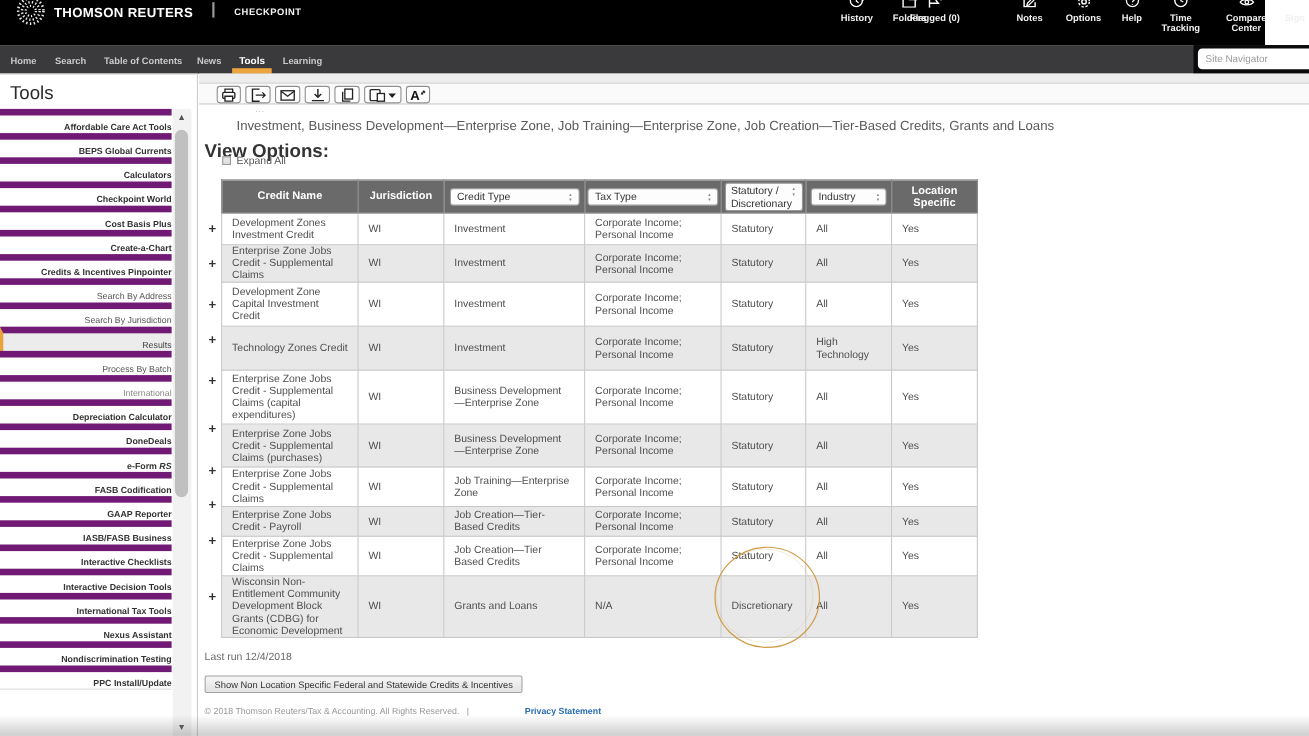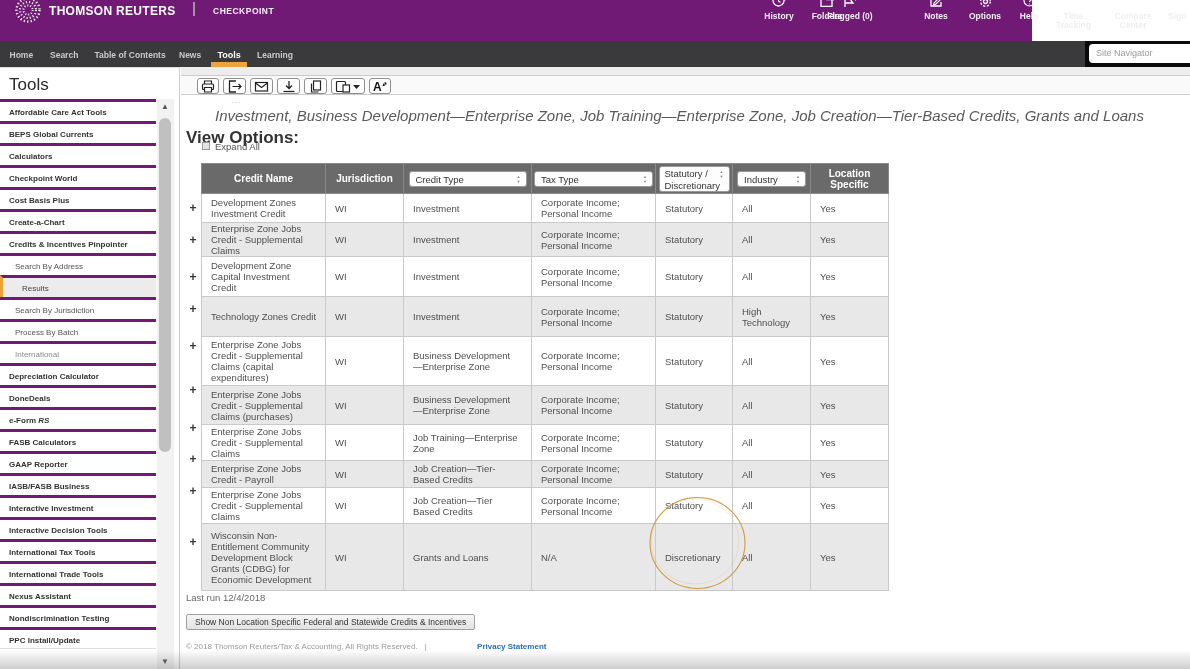--- a/index.html
+++ b/index.html
@@ -1,51 +1,51 @@
 <!DOCTYPE html>
 <html><head>
 <meta charset="utf-8">
 <style>
 html,body{margin:0;padding:0;}
 body{width:1190px;height:669px;font-family:"Liberation Sans",sans-serif;background:#fff;overflow:hidden;position:relative;}
 .abs{position:absolute;}
 
-#topbar{position:absolute;left:0;top:0;width:1032px;height:41px;background:#701a75;}
+#topbar{position:absolute;left:0;top:0;width:1150px;height:41px;background:#000000;}
 #logo-txt{position:absolute;left:49px;top:3.5px;color:#fff;font-size:12px;font-weight:bold;letter-spacing:.3px;}
 #cp-txt{position:absolute;left:213px;top:6px;color:#f4f4f4;font-size:8.5px;font-weight:bold;letter-spacing:.5px;}
 #logo-sep{position:absolute;left:193px;top:2px;width:1.5px;height:14px;background:#999;}
 .tbi{position:absolute;top:0;text-align:center;color:#efefef;font-size:8.5px;font-weight:bold;line-height:9px;}
 .tbi svg{display:block;margin:0 auto 5px auto;}
 
 #navbar{position:absolute;left:0;top:41px;width:1190px;height:26px;background:#3a3a3c;}
 .nav{position:absolute;top:9px;color:#c9c9c9;font-size:8.5px;font-weight:bold;}
 #nav-tools{color:#fff;}
 #tools-underline{position:absolute;left:211px;top:62px;width:36px;height:4.5px;background:#eda43c;}
 #nav-black{position:absolute;left:1085px;top:0;width:105px;height:26px;background:#0a0a0a;}
 #site-nav{position:absolute;left:1089px;top:3px;width:105px;height:19px;background:#fff;border-radius:4px;color:#9a9a9a;font-size:9px;line-height:19px;padding-left:7px;box-sizing:border-box;}
 
 #sidebar{position:absolute;left:0;top:67px;width:180px;height:602px;background:#fff;border-right:1px solid #ccc;border-top:1px solid #ddd;box-sizing:border-box;}
 #sb-title{position:absolute;left:9px;top:7px;font-size:17px;color:#2a2a2a;}
 #sb-list{position:absolute;left:0;top:30.5px;width:156px;}
-.sbi{box-sizing:border-box;height:22px;line-height:21px;border-top:3px solid #701a75;font-size:8px;font-weight:bold;color:#333;padding-left:9px;white-space:nowrap;}
+.sbi{box-sizing:border-box;height:22px;line-height:21px;border-top:6px solid #701a75;font-size:8px;font-weight:bold;color:#333;padding-left:9px;white-space:nowrap;text-align:right;}
 .sbi.sub{font-weight:normal;color:#555;padding-left:15px;}
 .sbi.sub2{font-weight:normal;color:#444;padding-left:22px;}
 .sbi.res{background:#ececec;border-left:3px solid #e8a33b;padding-left:19px;}
 .sbi.lite{color:#8a8a8a;}
 
 #sb-scroll{position:absolute;left:157px;top:30.5px;width:17px;height:571.5px;background:#f2f2f2;}
 #sb-thumb{position:absolute;left:2px;top:19px;width:12px;height:334px;background:#c0c0c0;border-radius:6px;}
 .sb-arrow{position:absolute;left:0;width:16px;text-align:center;font-size:8px;color:#555;}
 
 #main{position:absolute;left:181px;top:67px;width:1009px;height:602px;background:#fff;}
 #band1{position:absolute;left:0;top:0;width:1009px;height:8px;background:#ededed;}
 #toolband{position:absolute;left:0;top:8px;width:1009px;height:20px;background:#fafafa;border-top:1px solid #ccc;border-bottom:1px solid #ccc;box-sizing:border-box;}
 .tbtn{position:absolute;top:2px;height:16px;background:#fff;border:1px solid #909090;border-radius:3px;box-sizing:border-box;}
 .tbtn svg{display:block;margin:1px auto 0 auto;}
-#crumb{position:absolute;left:34px;top:40px;font-size:15px;color:#5a5a5a;font-style:italic;}
+#crumb{position:absolute;left:34px;top:40px;font-size:12px;color:#5a5a5a;}
 #viewopt{position:absolute;left:5px;top:61px;font-size:17px;font-weight:bold;color:#333;}
 #chk{position:absolute;left:21px;top:74.5px;width:6px;height:6px;border:1px solid #9a9a9a;background:#e3e3e3;}
 #chklbl{position:absolute;left:34px;top:74px;font-size:9.5px;color:#555;}
 
 #plus-col{position:absolute;left:5px;top:96px;width:14px;}
 .plus{position:absolute;left:0;width:14px;text-align:center;font-size:12px;font-weight:bold;color:#333;}
 #tbl{position:absolute;left:20px;top:96px;border-collapse:collapse;table-layout:fixed;}
 #tbl td,#tbl th{border:1px solid #c9c9c9;padding:0 2px 0 9px;font-size:9.5px;color:#4f4f4f;vertical-align:middle;line-height:11px;text-align:left;font-weight:normal;}
 #tbl th{background:#6a6a6a;color:#fff;font-weight:bold;font-size:10px;text-align:center;padding:0;line-height:11px;border-color:#8a8a8a;}
 #tbl tr.g td{background:#e8e8e8;}
@@ -151,34 +151,33 @@
   <div id="sb-title">Tools</div>
   <div id="sb-list">
     <div class="sbi">Affordable Care Act Tools</div>
     <div class="sbi">BEPS Global Currents</div>
     <div class="sbi">Calculators</div>
     <div class="sbi">Checkpoint World</div>
     <div class="sbi">Cost Basis Plus</div>
     <div class="sbi">Create-a-Chart</div>
     <div class="sbi">Credits &amp; Incentives Pinpointer</div>
     <div class="sbi sub">Search By Address</div>
+    <div class="sbi sub">Search By Jurisdiction</div>
     <div class="sbi sub2 res">Results</div>
-    <div class="sbi sub">Search By Jurisdiction</div>
     <div class="sbi sub">Process By Batch</div>
     <div class="sbi sub lite">International</div>
     <div class="sbi">Depreciation Calculator</div>
     <div class="sbi">DoneDeals</div>
     <div class="sbi">e-Form <i>RS</i></div>
-    <div class="sbi">FASB Calculators</div>
+    <div class="sbi">FASB Codification</div>
     <div class="sbi">GAAP Reporter</div>
     <div class="sbi">IASB/FASB Business</div>
-    <div class="sbi">Interactive Investment</div>
+    <div class="sbi">Interactive Checklists</div>
     <div class="sbi">Interactive Decision Tools</div>
     <div class="sbi">International Tax Tools</div>
-    <div class="sbi">International Trade Tools</div>
     <div class="sbi">Nexus Assistant</div>
     <div class="sbi">Nondiscrimination Testing</div>
     <div class="sbi" style="border-bottom:1px solid #ddd">PPC Install/Update</div>
   </div>
   <div id="sb-scroll">
     <div class="sb-arrow" style="top:3px">▲</div>
     <div id="sb-thumb"></div>
     <div class="sb-arrow" style="top:558px">▼</div>
   </div>
 </div>
@@ -355,21 +354,21 @@
     </tr>
     <tr style="height:36px">
       <td>Enterprise Zone Jobs<br>Credit - Supplemental<br>Claims</td>
           <td>WI</td>
           <td>Job Creation—Tier<br>Based Credits</td>
           <td>Corporate Income;<br>Personal Income</td>
           <td>Statutory</td>
           <td>All</td>
           <td>Yes</td>
     </tr>
-    <tr style="height:67px" class="g">
+    <tr style="height:56px" class="g">
       <td>Wisconsin Non-<br>Entitlement Community<br>Development Block<br>Grants (CDBG) for<br>Economic Development</td>
           <td>WI</td>
           <td>Grants and Loans</td>
           <td>N/A</td>
           <td>Discretionary</td>
           <td>All</td>
           <td>Yes</td>
     </tr>
   </tbody>
     </table>

